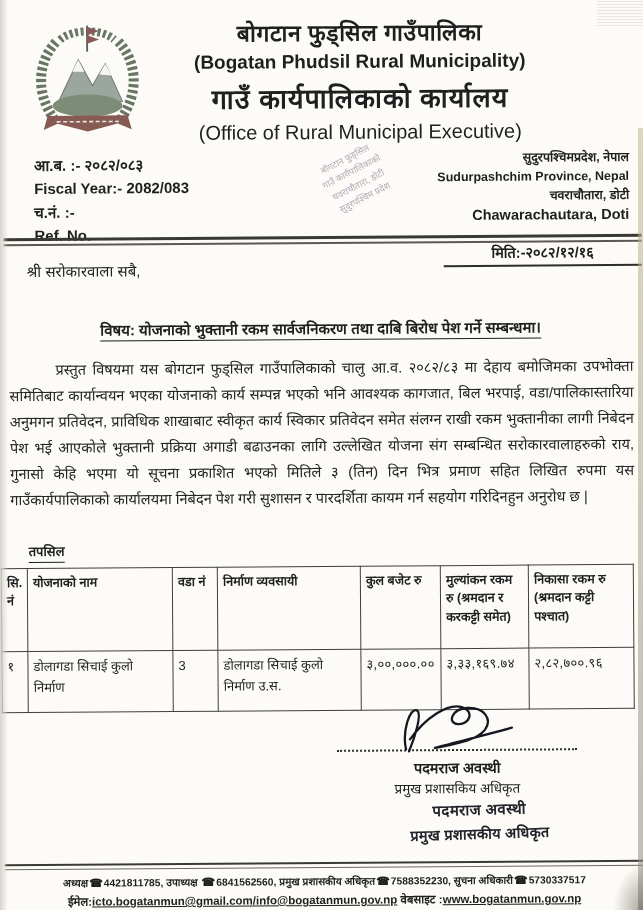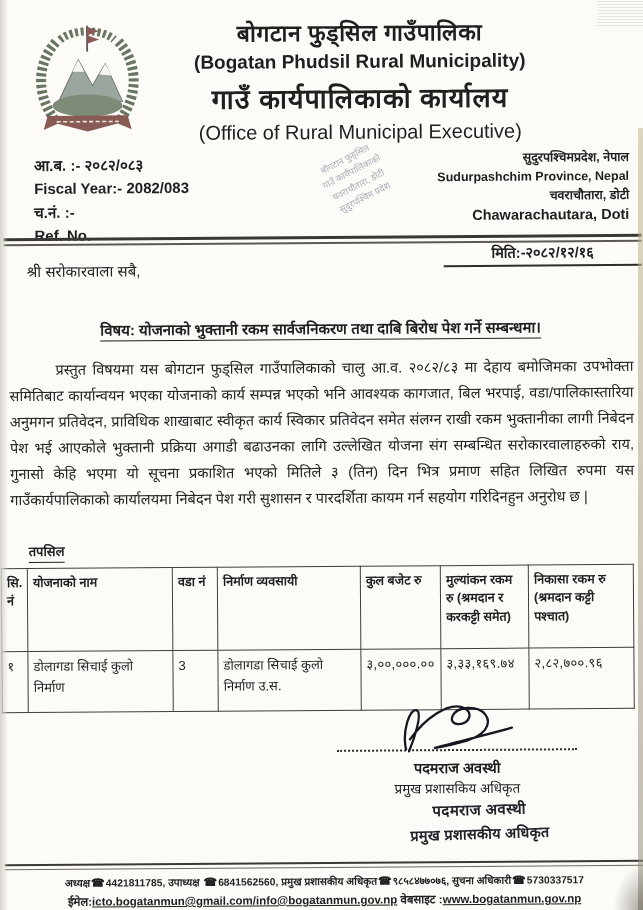--- a/index.html
+++ b/index.html
@@ -202,21 +202,21 @@
     <div class="stamp-block">
       <div class="l1">पदमराज अवस्थी</div>
       <div class="l2">प्रमुख प्रशासकीय अधिकृत</div>
     </div>
 
     <div class="footer">
       <div class="f-rule"></div>
       <div class="f-line1">
         <span>अध्यक्ष</span><span class="ph">☎</span><span>4421811785</span><span>,</span>
         <span>उपाध्यक्ष </span><span class="ph">☎</span><span>6841562560</span><span>,</span>
-        <span>प्रमुख प्रशासकीय अधिकृत</span><span class="ph">☎</span><span>९८५८४७७०७६</span><span>,</span>
+        <span>प्रमुख प्रशासकीय अधिकृत</span><span class="ph">☎</span><span>7588352230</span><span>,</span>
         <span>सुचना अधिकारी</span><span class="ph">☎</span><span>5730337517</span>
       </div>
       <div class="f-line2">
         <span>ईमेल:</span><span class="u">icto.bogatanmun@gmail.com/info@bogatanmun.gov.np</span>
         <span>वेबसाइट :</span><span class="u">www.bogatanmun.gov.np</span>
       </div>
     </div>
 
   </div>
 </div>

